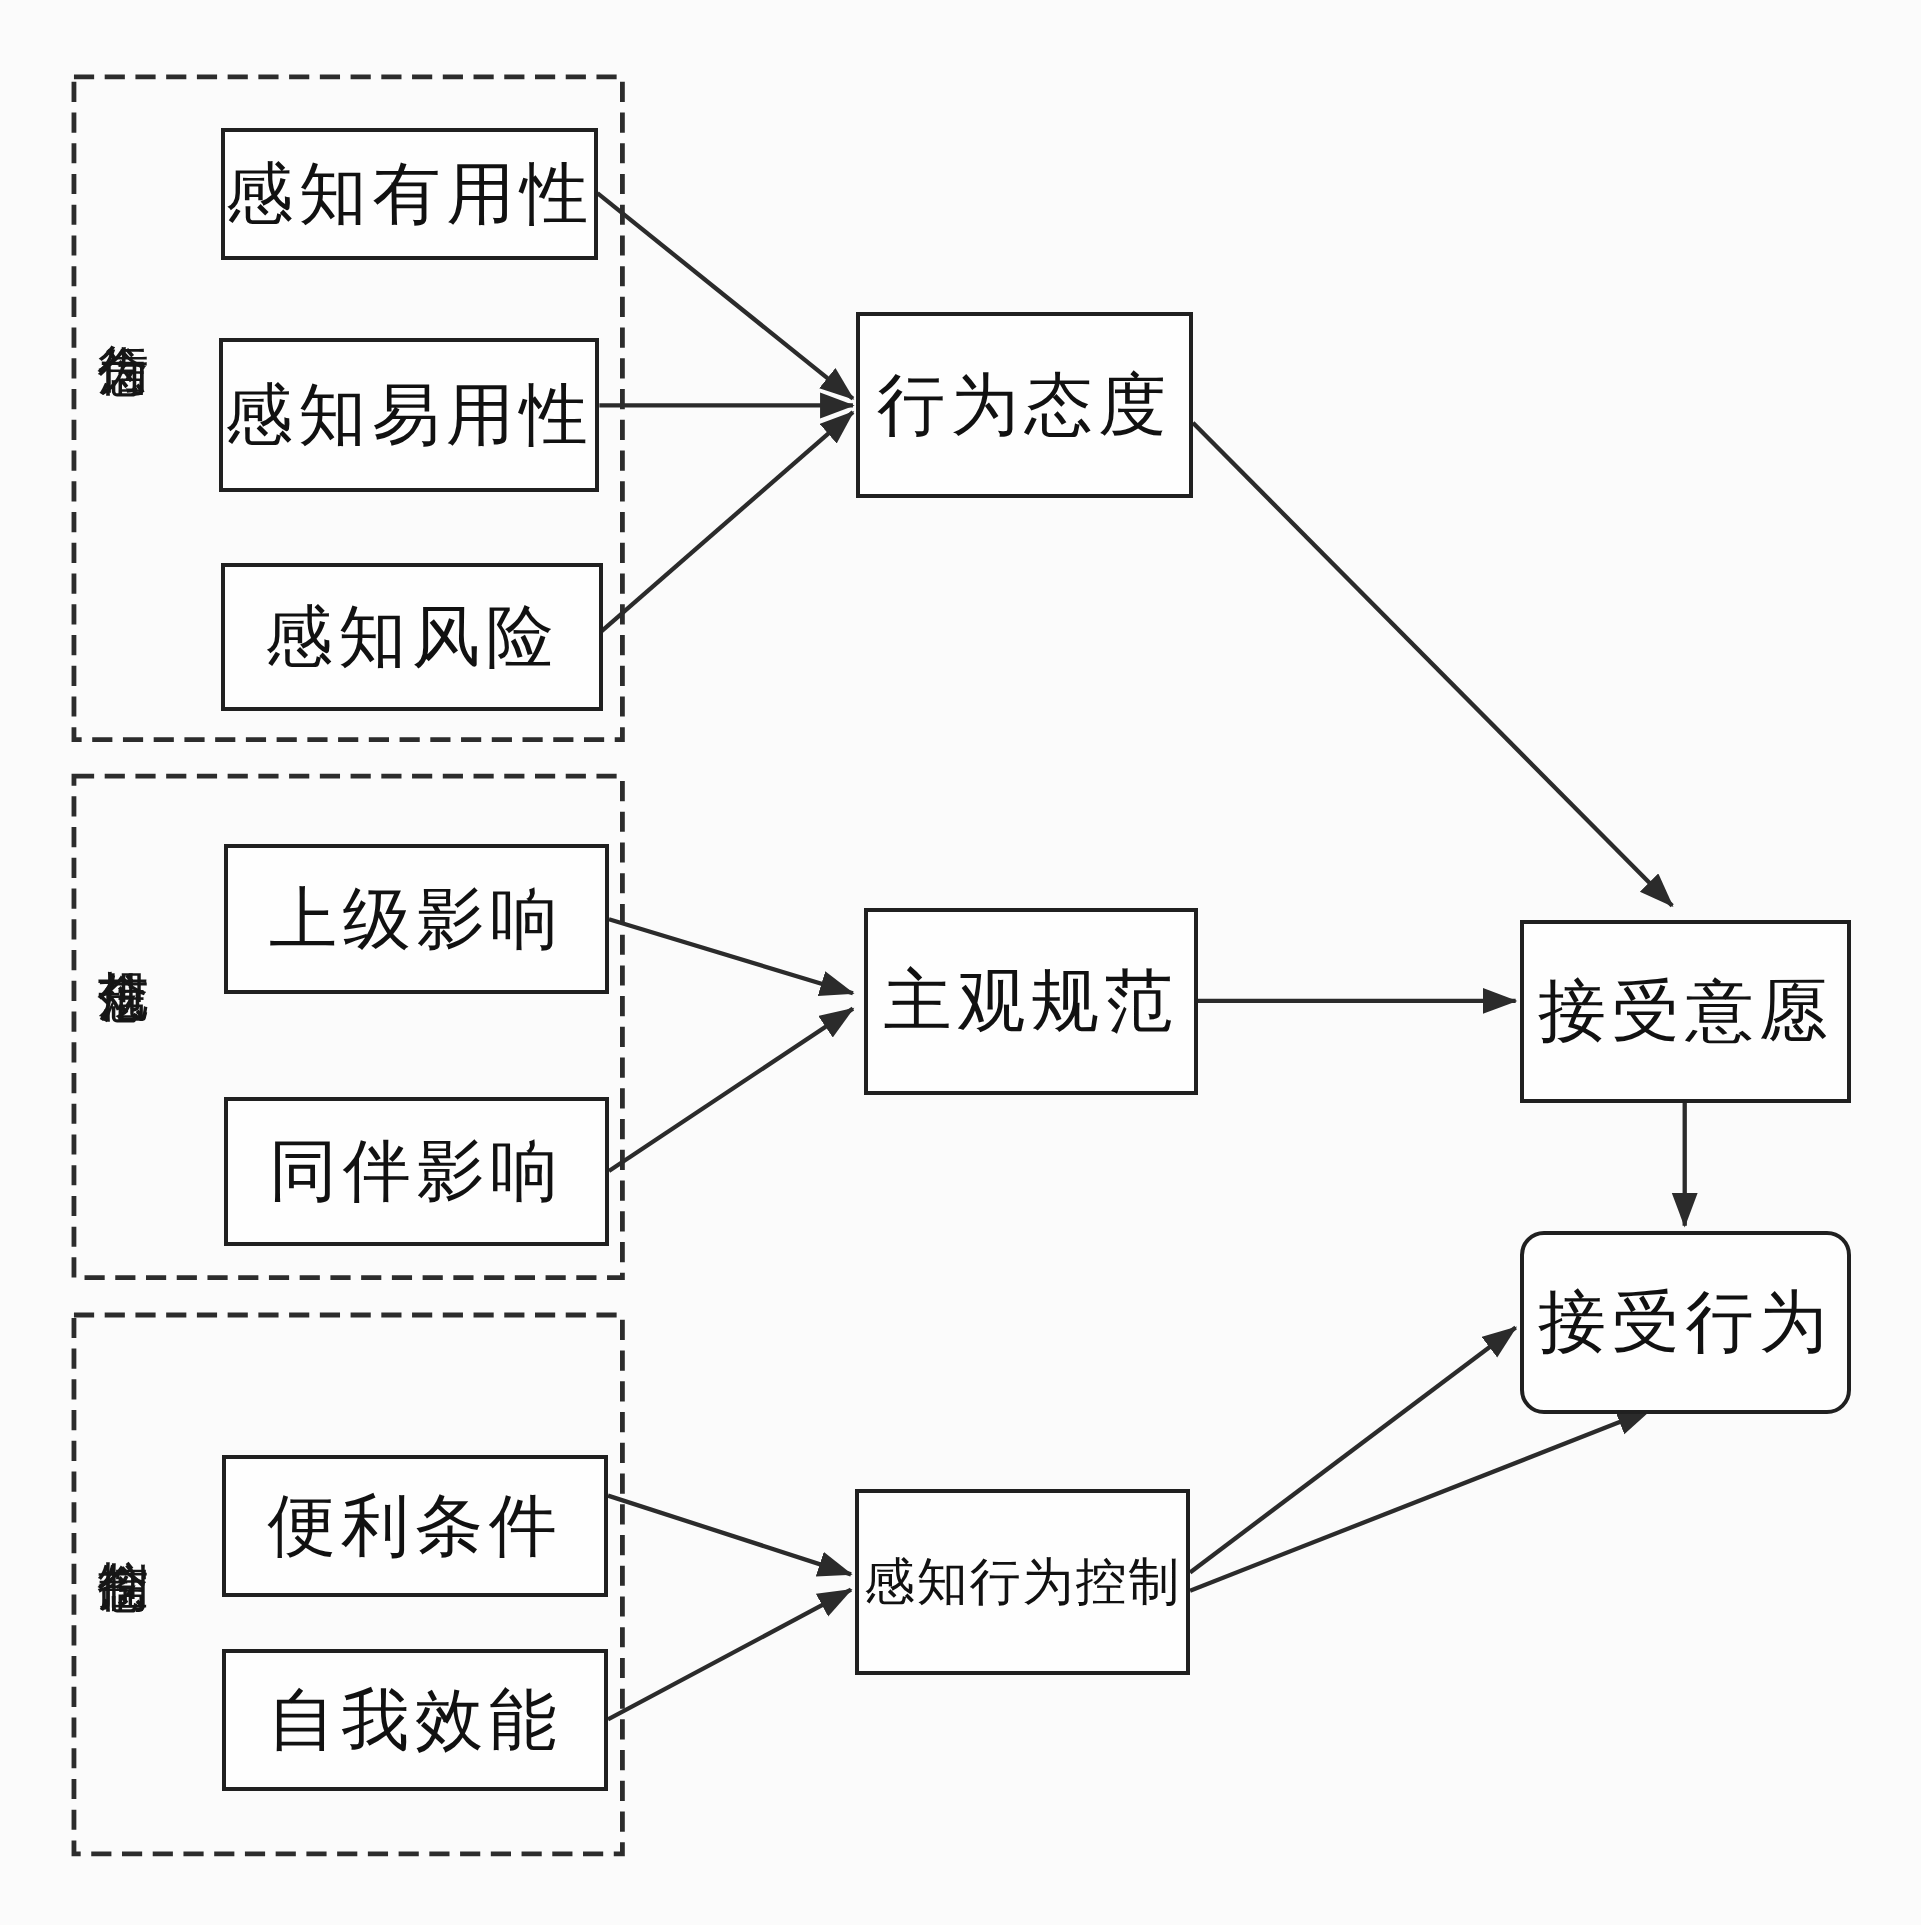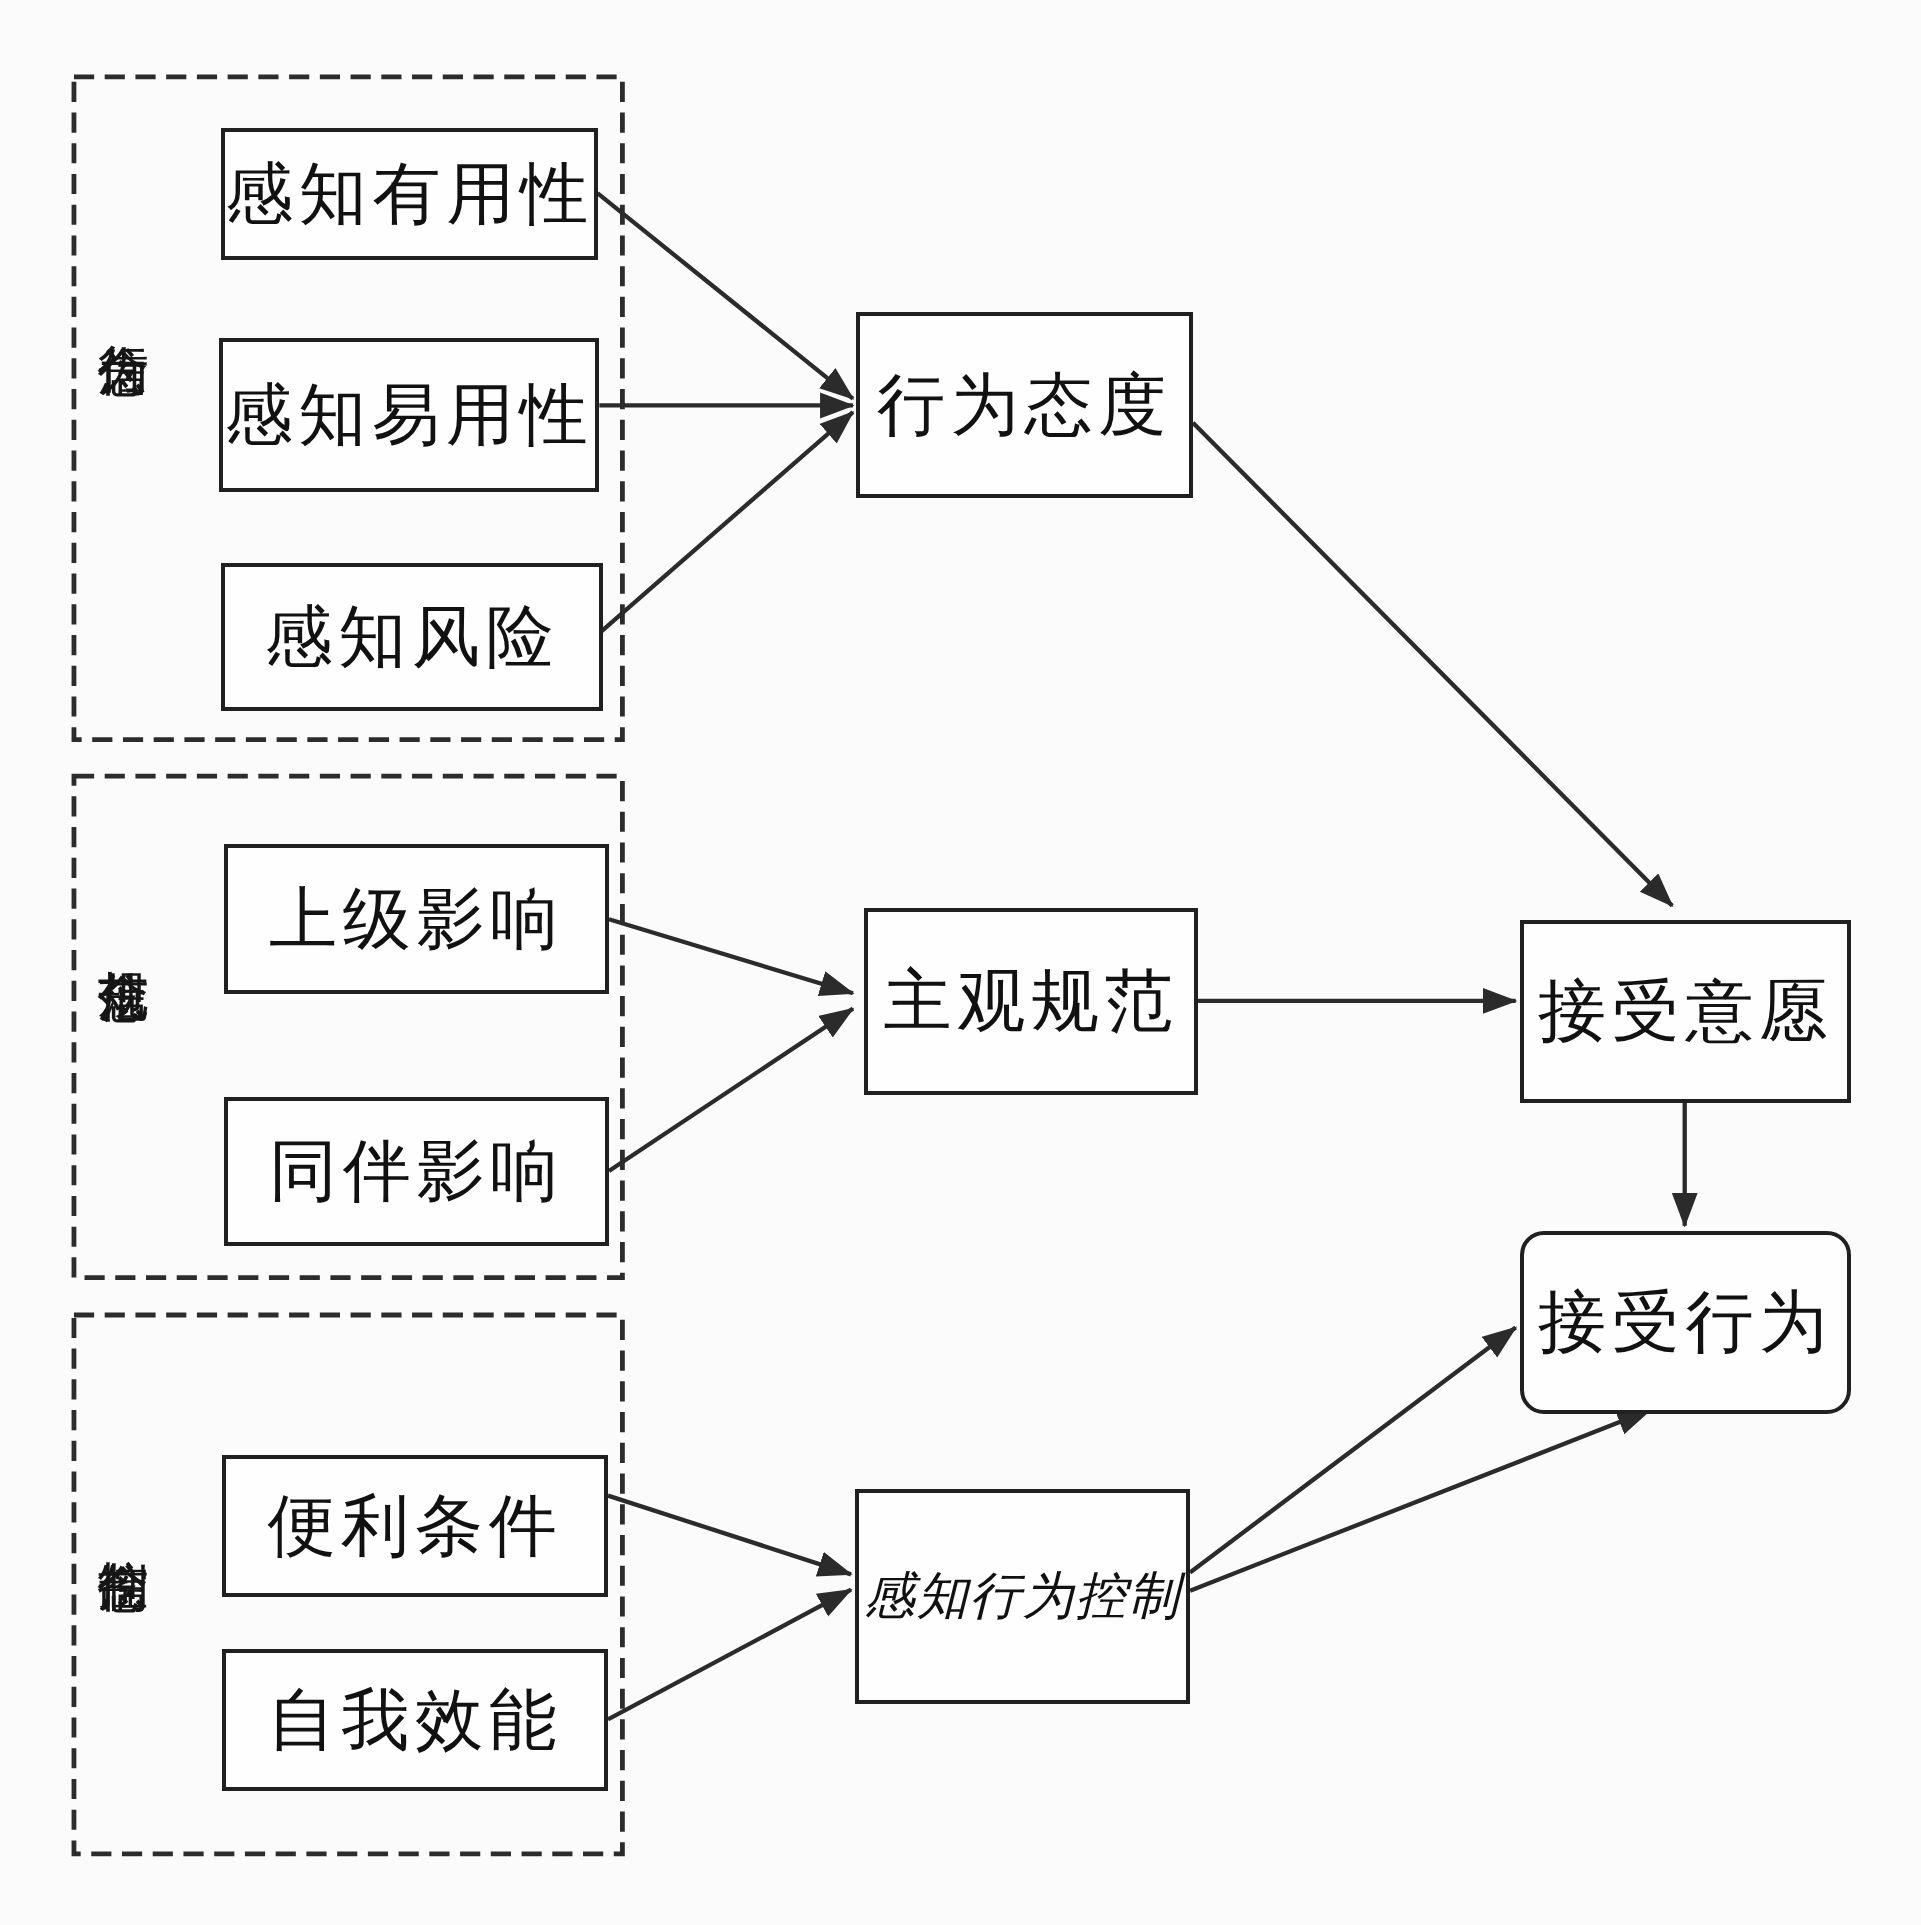--- a/index.html
+++ b/index.html
@@ -52,21 +52,21 @@
   #n-pr  { left: 221px; top: 563px; width: 382px; height: 148px; }
   
   #n-si  { left: 224px; top: 844px;  width: 385px; height: 150px; }
   #n-pi  { left: 224px; top: 1097px; width: 385px; height: 149px; }
   
   #n-fc  { left: 222px; top: 1425px; width: 386px; height: 142px; margin-top: 30px; }
   #n-se  { left: 222px; top: 1649px; width: 386px; height: 142px; }
   
   #n-att { left: 856px; top: 312px;  width: 337px; height: 186px; }
   #n-sn  { left: 856px; top: 908px;  width: 334px; height: 187px; margin-left: 8px; }
-  #n-pbc { left: 855px; top: 1489px; width: 335px; height: 215px; font-style: italic; }
+  #n-pbc { left: 855px; top: 1489px; width: 335px; height: 186px; }
   
   #n-ai  { left: 1520px; top: 911px;  width: 331px; height: 183px; margin-top: 9px; }
   #n-ab  { left: 1520px; top: 1231px; width: 331px; height: 183px; border-radius: 24px; }
   
   #vl-1 { left: 96px; top: 304px; }
   #vl-2 { left: 96px; top: 930px; }
   #vl-3 { left: 96px; top: 1520px; }
 </style>
 </head>
 <body>

